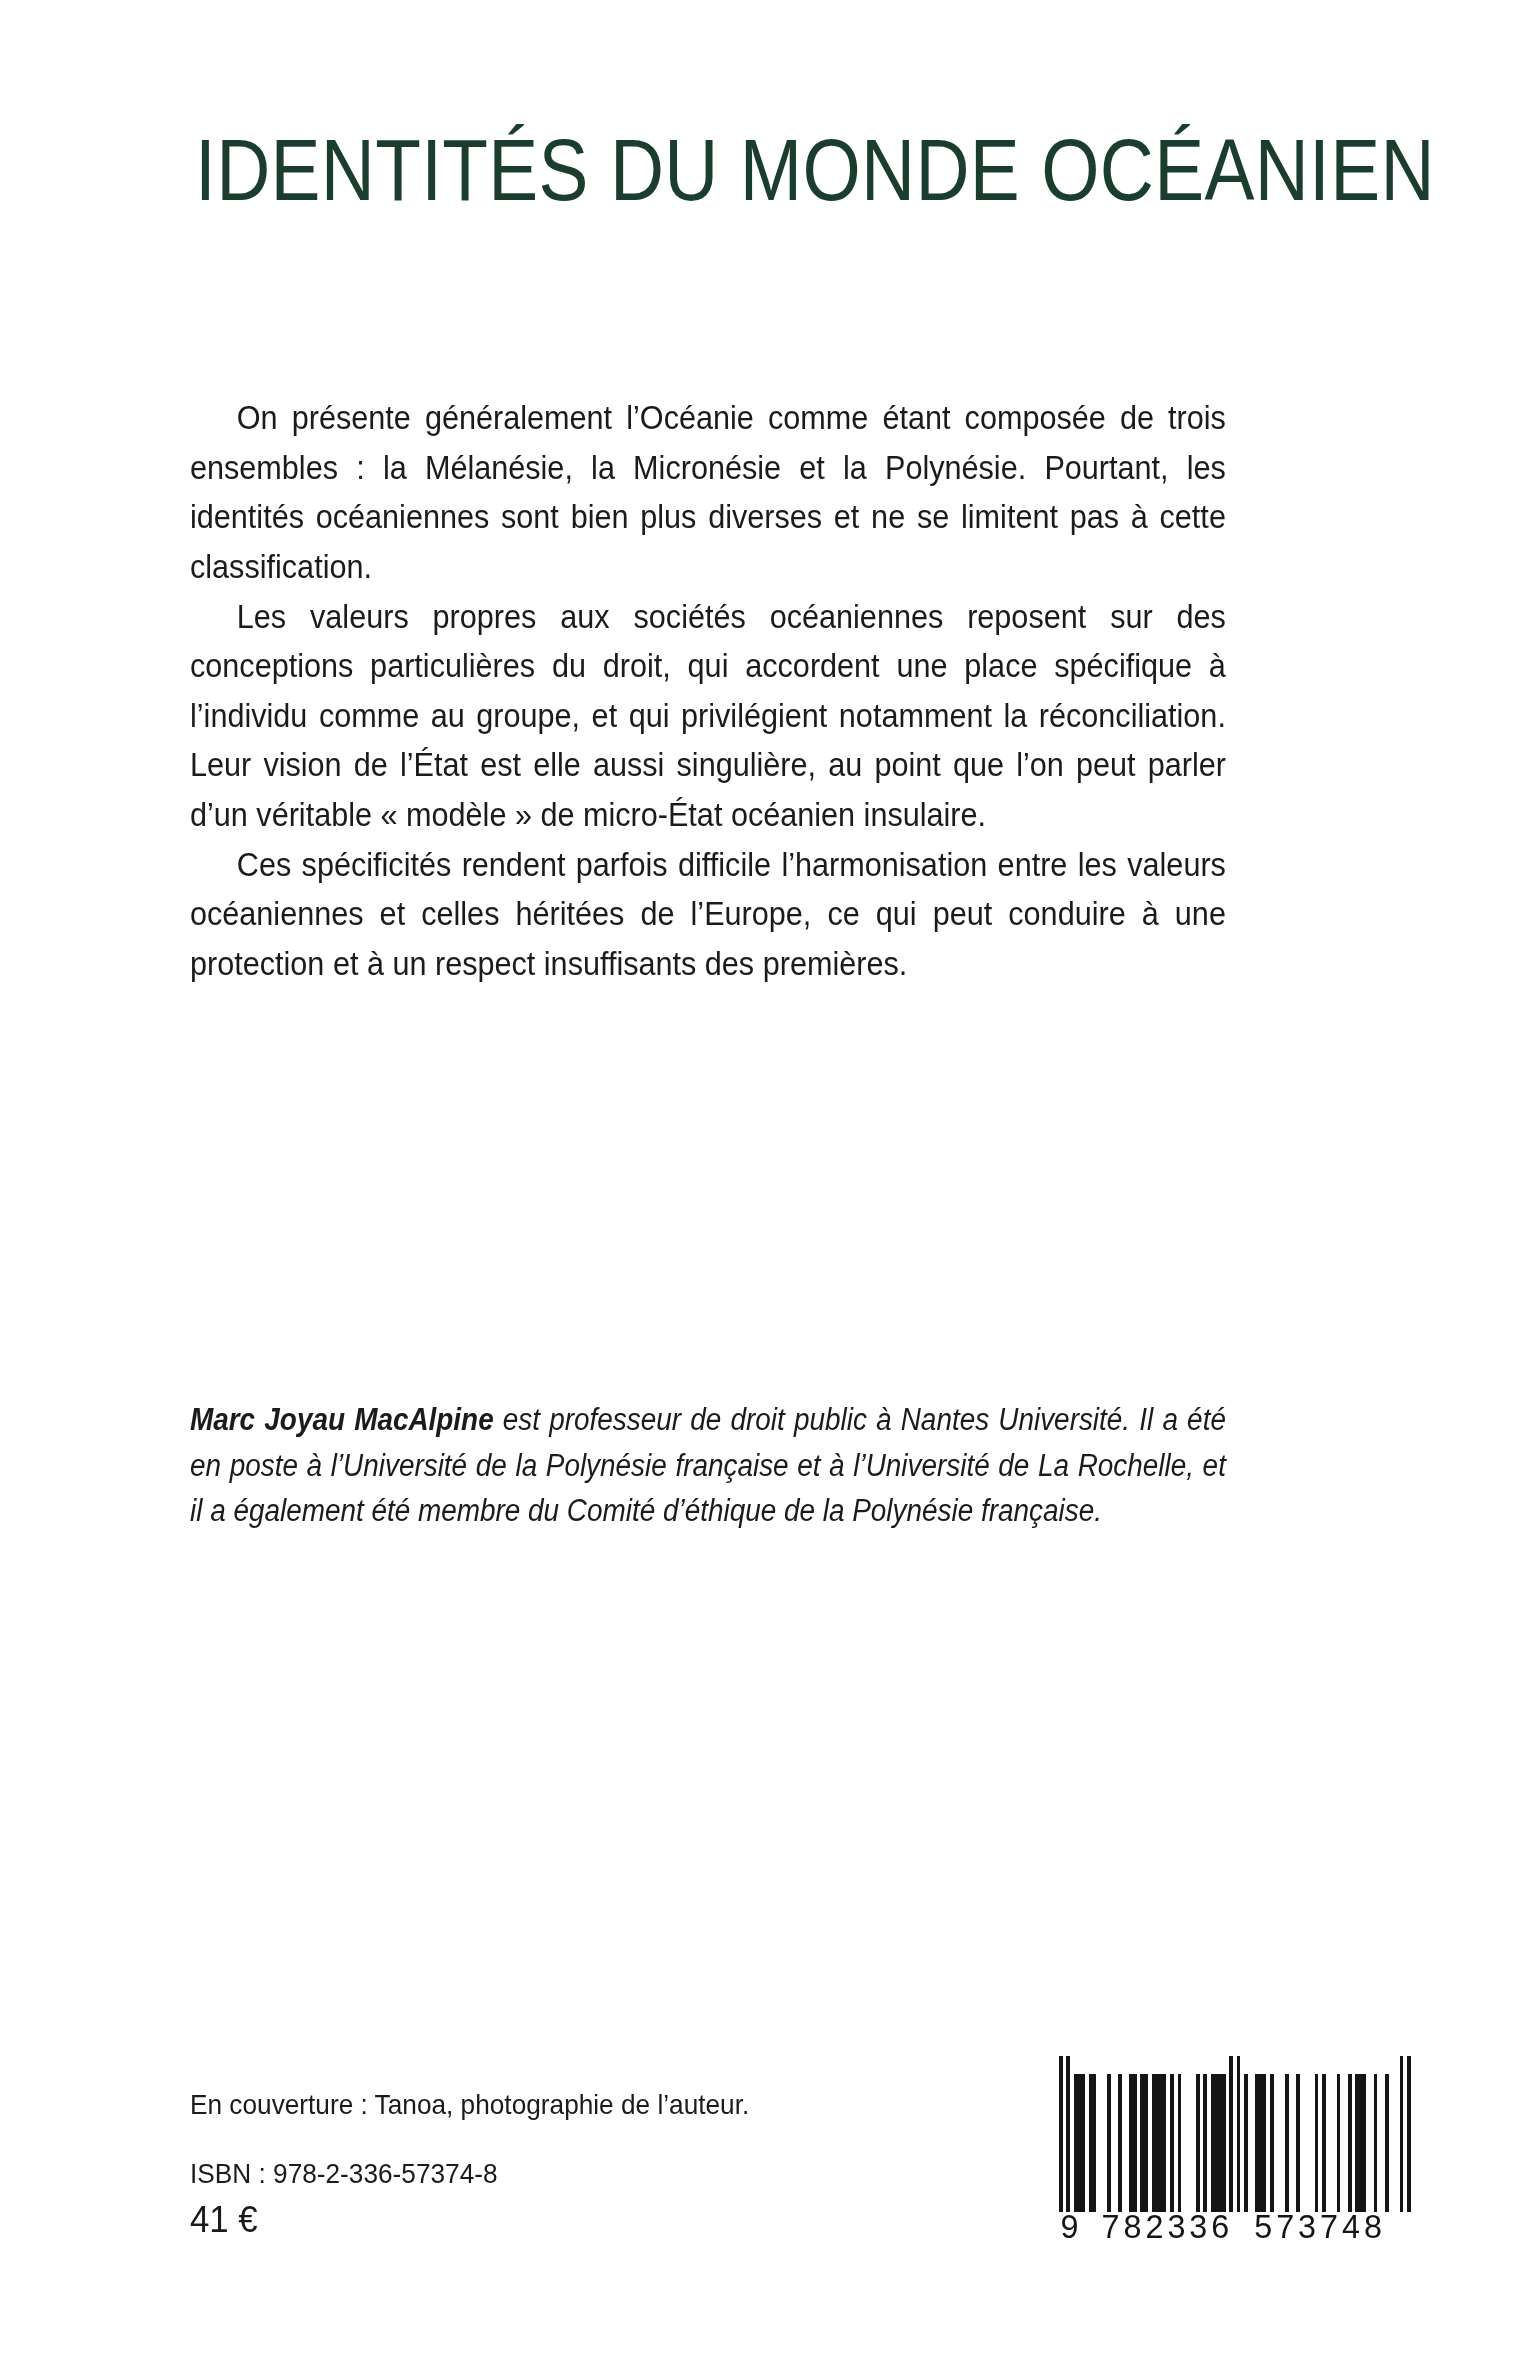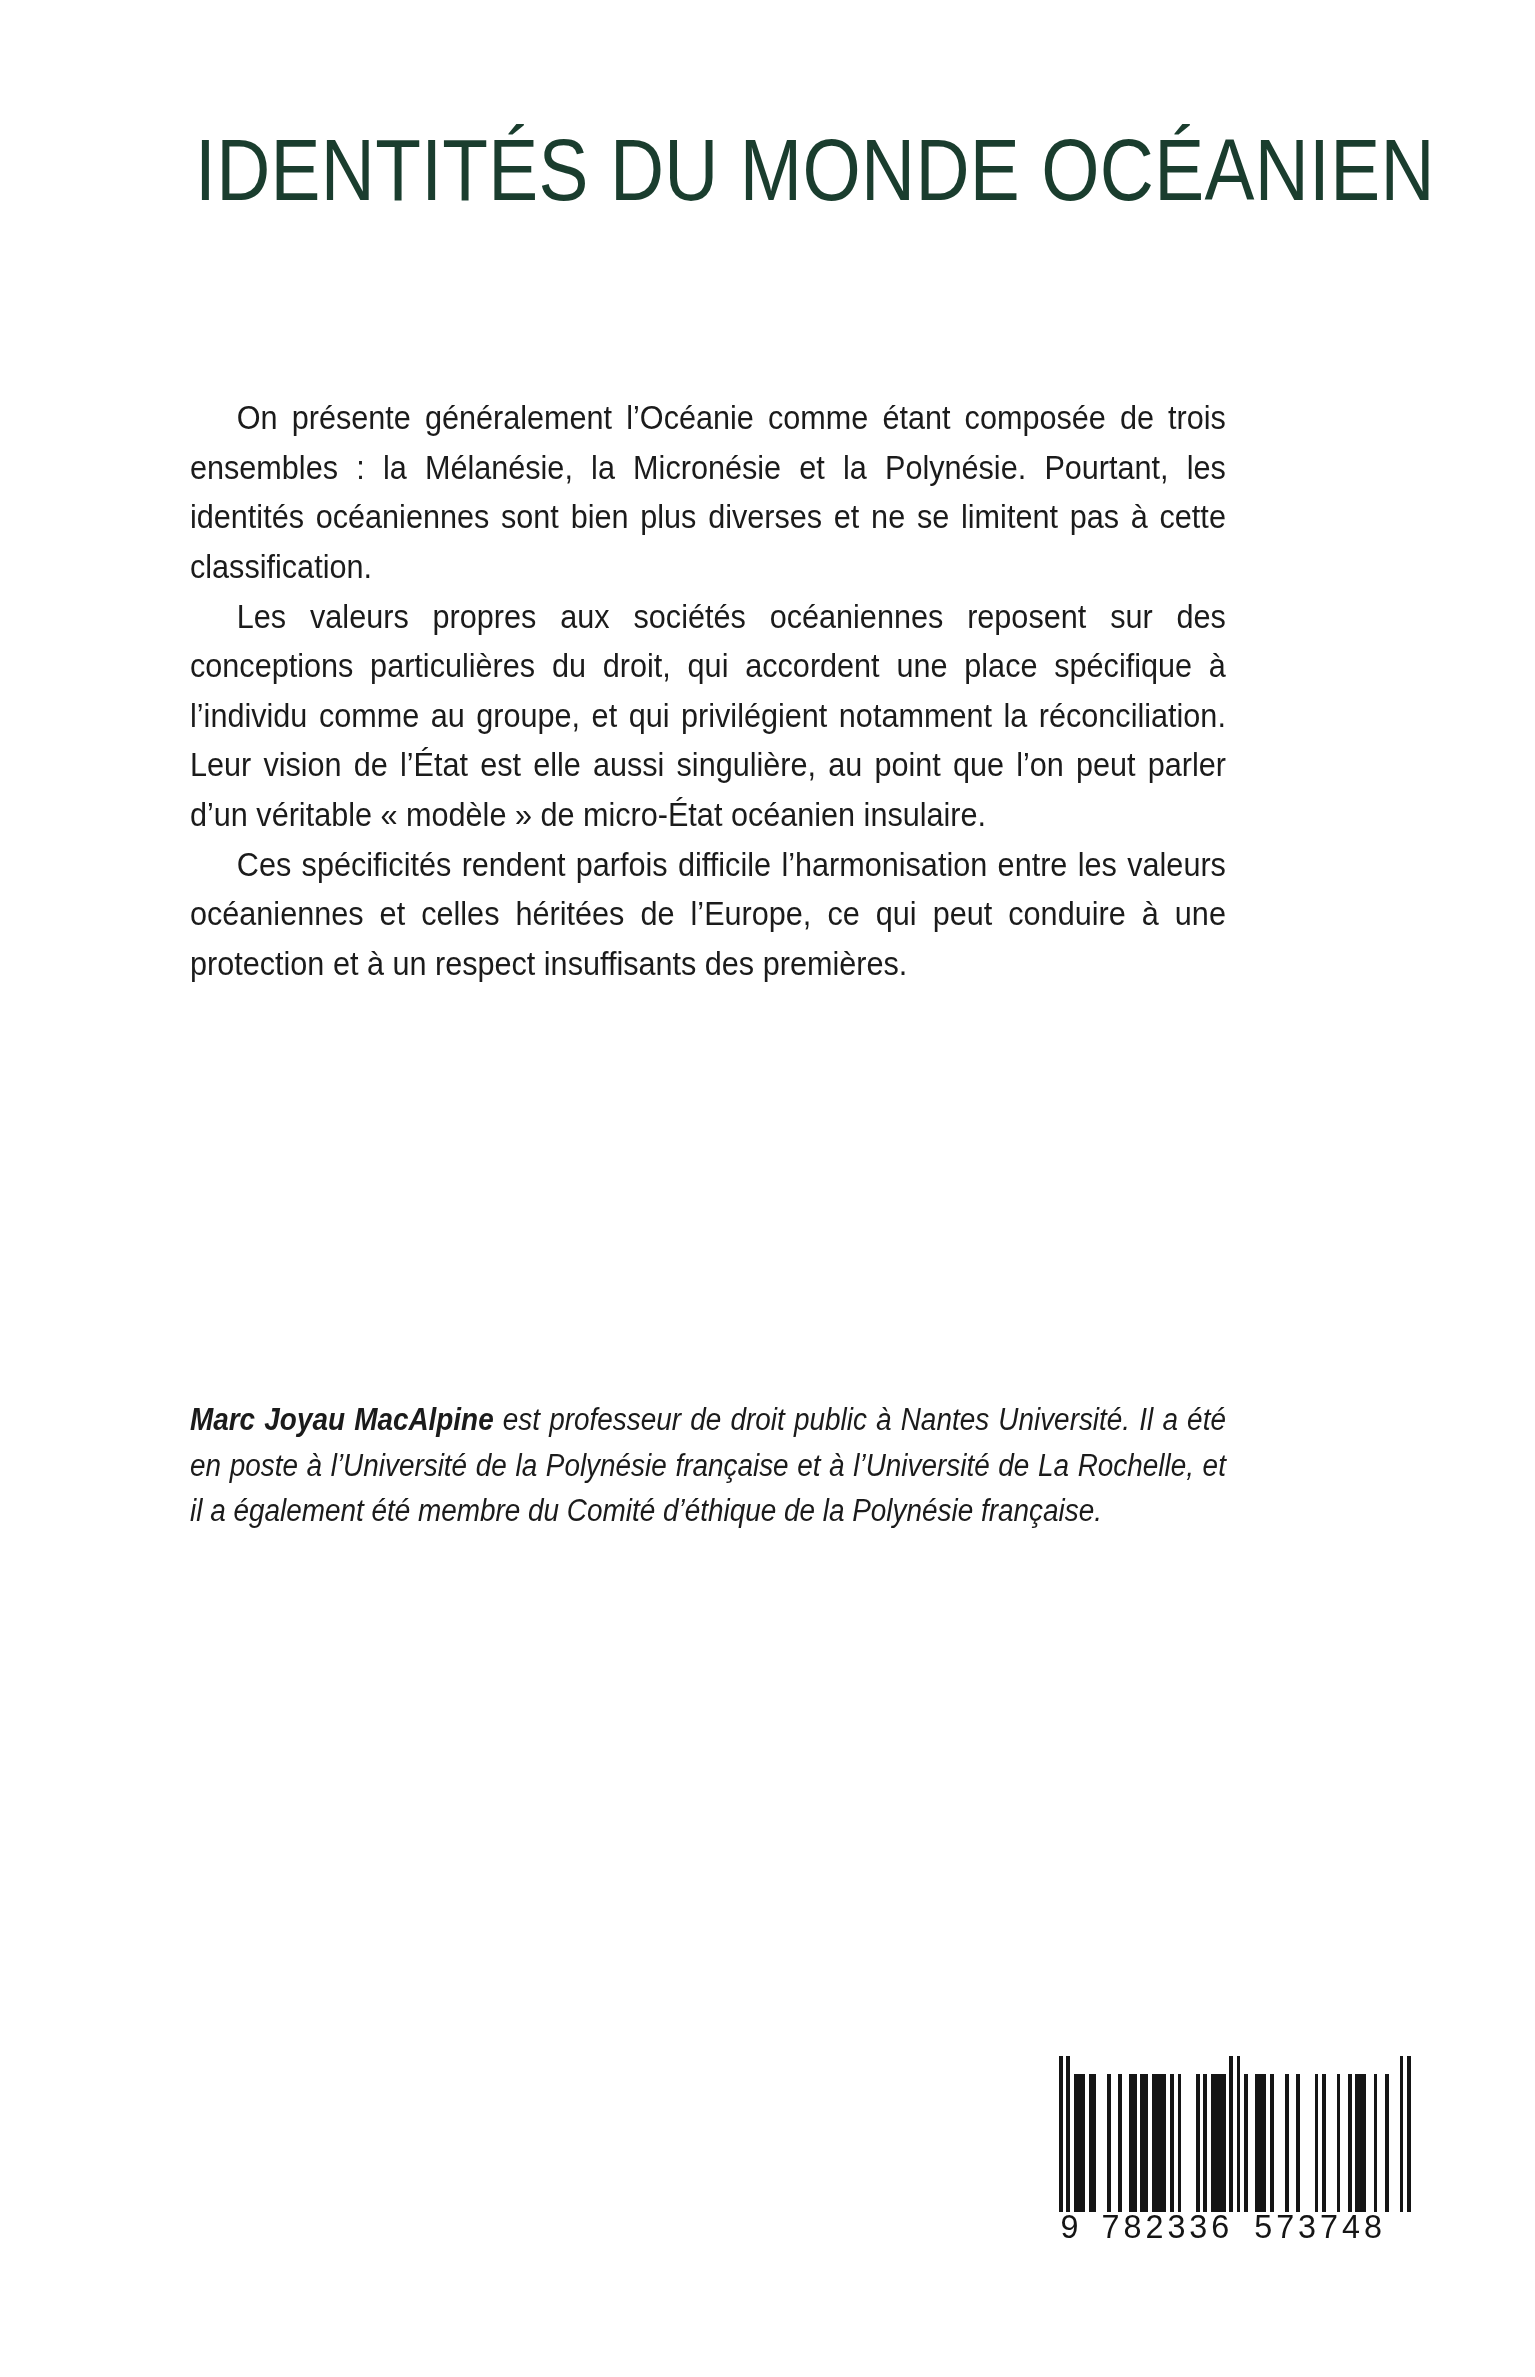--- a/index.html
+++ b/index.html
@@ -153,20 +153,25 @@
   <div class="blurb">
     <p>On présente généralement l’Océanie comme étant composée de trois ensembles : la Mélanésie, la Micronésie et la Polynésie. Pourtant, les identités océaniennes sont bien plus diverses et ne se limitent pas à cette classification.</p>
     <p>Les valeurs propres aux sociétés océaniennes reposent sur des conceptions particulières du droit, qui accordent une place spécifique à l’individu comme au groupe, et qui privilégient notamment la réconciliation. Leur vision de l’État est elle aussi singulière, au point que l’on peut parler d’un véritable « modèle » de micro-État océanien insulaire.</p>
     <p>Ces spécificités rendent parfois difficile l’harmonisation entre les valeurs océaniennes et celles héritées de l’Europe, ce qui peut conduire à une protection et à un respect insuffisants des premières.</p>
   </div>
 
   <div class="author-bio">
     <p><span class="author-name">Marc Joyau MacAlpine</span><span> est professeur de droit public à Nantes Université. Il a été en poste à l’Université de la Polynésie française et à l’Université de La Rochelle, et il a également été membre du Comité d’éthique de la Polynésie française.</span></p>
   </div>
 
+  <div class="footer">
+    <div class="cover-credit">En couverture : Tanoa, photographie de l’auteur.</div>
+    <div class="isbn-line">ISBN : 978-2-336-57374-8</div>
+    <div class="price-line">41 €</div>
+  </div>
 
   <div class="barcode-block">
     <div class="barcode-bars" id="barcode-bars">
         <span class="guard" style="width: 1.05263%; flex: 0 0 1.05263%; background: rgb(21, 21, 21);"></span>
         <span class="gap" style="width: 1.05263%; flex: 0 0 1.05263%;"></span>
         <span class="guard" style="width: 1.05263%; flex: 0 0 1.05263%; background: rgb(21, 21, 21);"></span>
         <span class="gap" style="width: 1.05263%; flex: 0 0 1.05263%;"></span>
         <span class="short" style="width: 3.15789%; flex: 0 0 3.15789%; background: rgb(21, 21, 21);"></span>
         <span class="gap" style="width: 1.05263%; flex: 0 0 1.05263%;"></span>
         <span class="short" style="width: 2.10526%; flex: 0 0 2.10526%; background: rgb(21, 21, 21);"></span>

